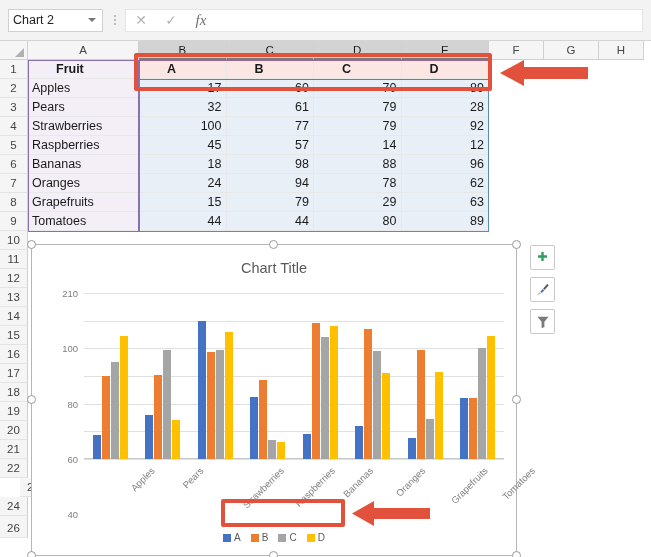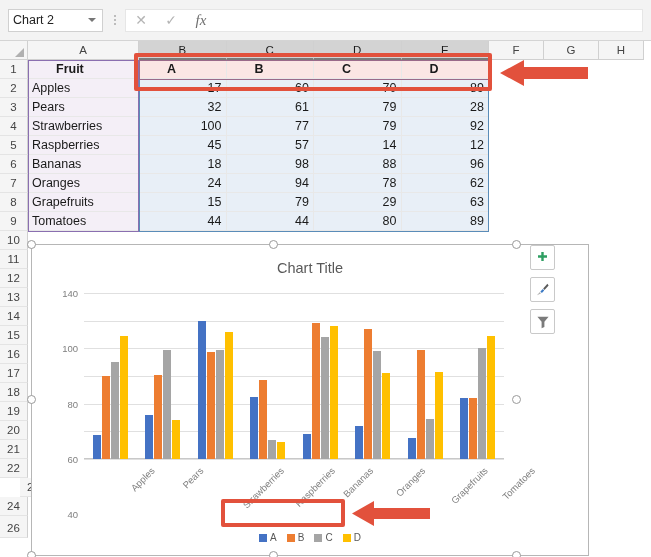--- a/index.html
+++ b/index.html
@@ -99,21 +99,21 @@
 
   
   .sel-outline { position: absolute; pointer-events: none; }
   .sel-colA { border: 1px solid #8a6fb0; }
   .sel-data { border: 1px solid #5a8cb8; }
   .sel-hdr  { border: 1px solid #9a6a8a; }
 
   
   .chart-obj {
     position: absolute; left: 31px; top: 203px;
-    width: 558px; height: 312px;
+    width: 486px; height: 312px;
     background: #ffffff; border: 1px solid #b6b6b6;
   }
   .chart-title {
     position: absolute; left: 0; top: 15px; width: 100%;
     text-align: center; font-size: 14.5px; color: #595959;
   }
   .plot { position: absolute; left: 52px; top: 48px; width: 420px; height: 166px; }
   .gridline { position: absolute; left: 0; width: 100%; height: 1px; background: #e0e0e0; }
   .ytick {
     position: absolute; right: 100%; margin-right: 6px;
@@ -281,21 +281,21 @@
           <div class="gridline" style="top: 83px;">
             <span class="ytick" style="top: 83px;">60</span>
           </div>
           <div class="gridline" style="top: 55.3333px;">
             <span class="ytick" style="top: 55.3333px;">80</span>
           </div>
           <div class="gridline" style="top: 27.6667px;">
             <span class="ytick" style="top: 27.6667px;">100</span>
           </div>
           <div class="gridline" style="top: 0px;">
-            <span class="ytick" style="top: 0px;">140</span>
+            <span class="ytick" style="top: 0px;">210</span>
           </div>
           <div class="cat-group" style="left: 0px; width: 52.5px;">
             <div class="bar" style="height: 23.5167px; background: rgb(68, 114, 196);"></div>
             <div class="bar" style="height: 83px; background: rgb(237, 125, 49);"></div>
             <div class="bar" style="height: 96.8333px; background: rgb(165, 165, 165);"></div>
             <div class="bar" style="height: 123.117px; background: rgb(255, 192, 0);"></div>
           </div>
           <div class="cat-group" style="left: 52.5px; width: 52.5px;">
             <div class="bar" style="height: 44.2667px; background: rgb(68, 114, 196);"></div>
             <div class="bar" style="height: 84.3833px; background: rgb(237, 125, 49);"></div>

